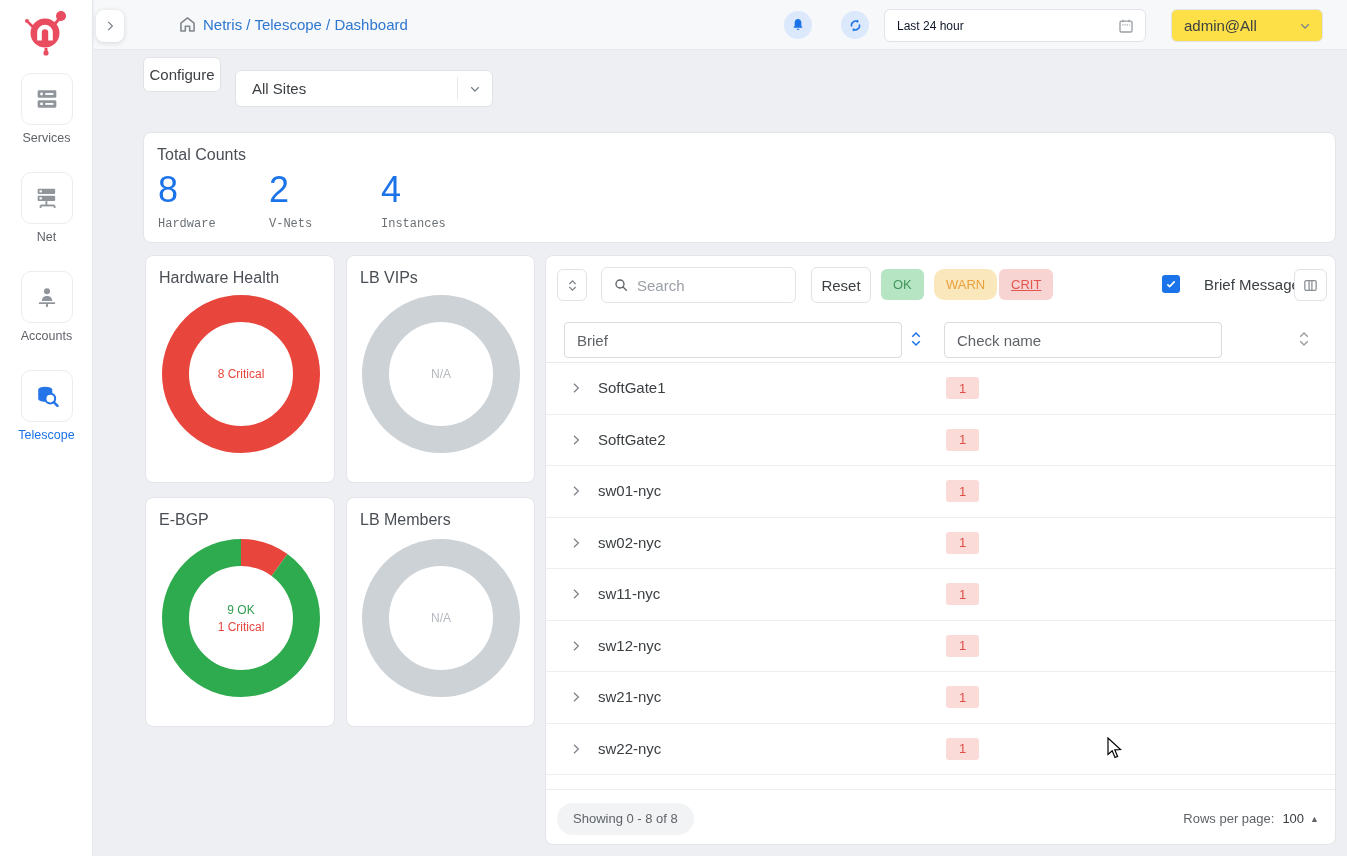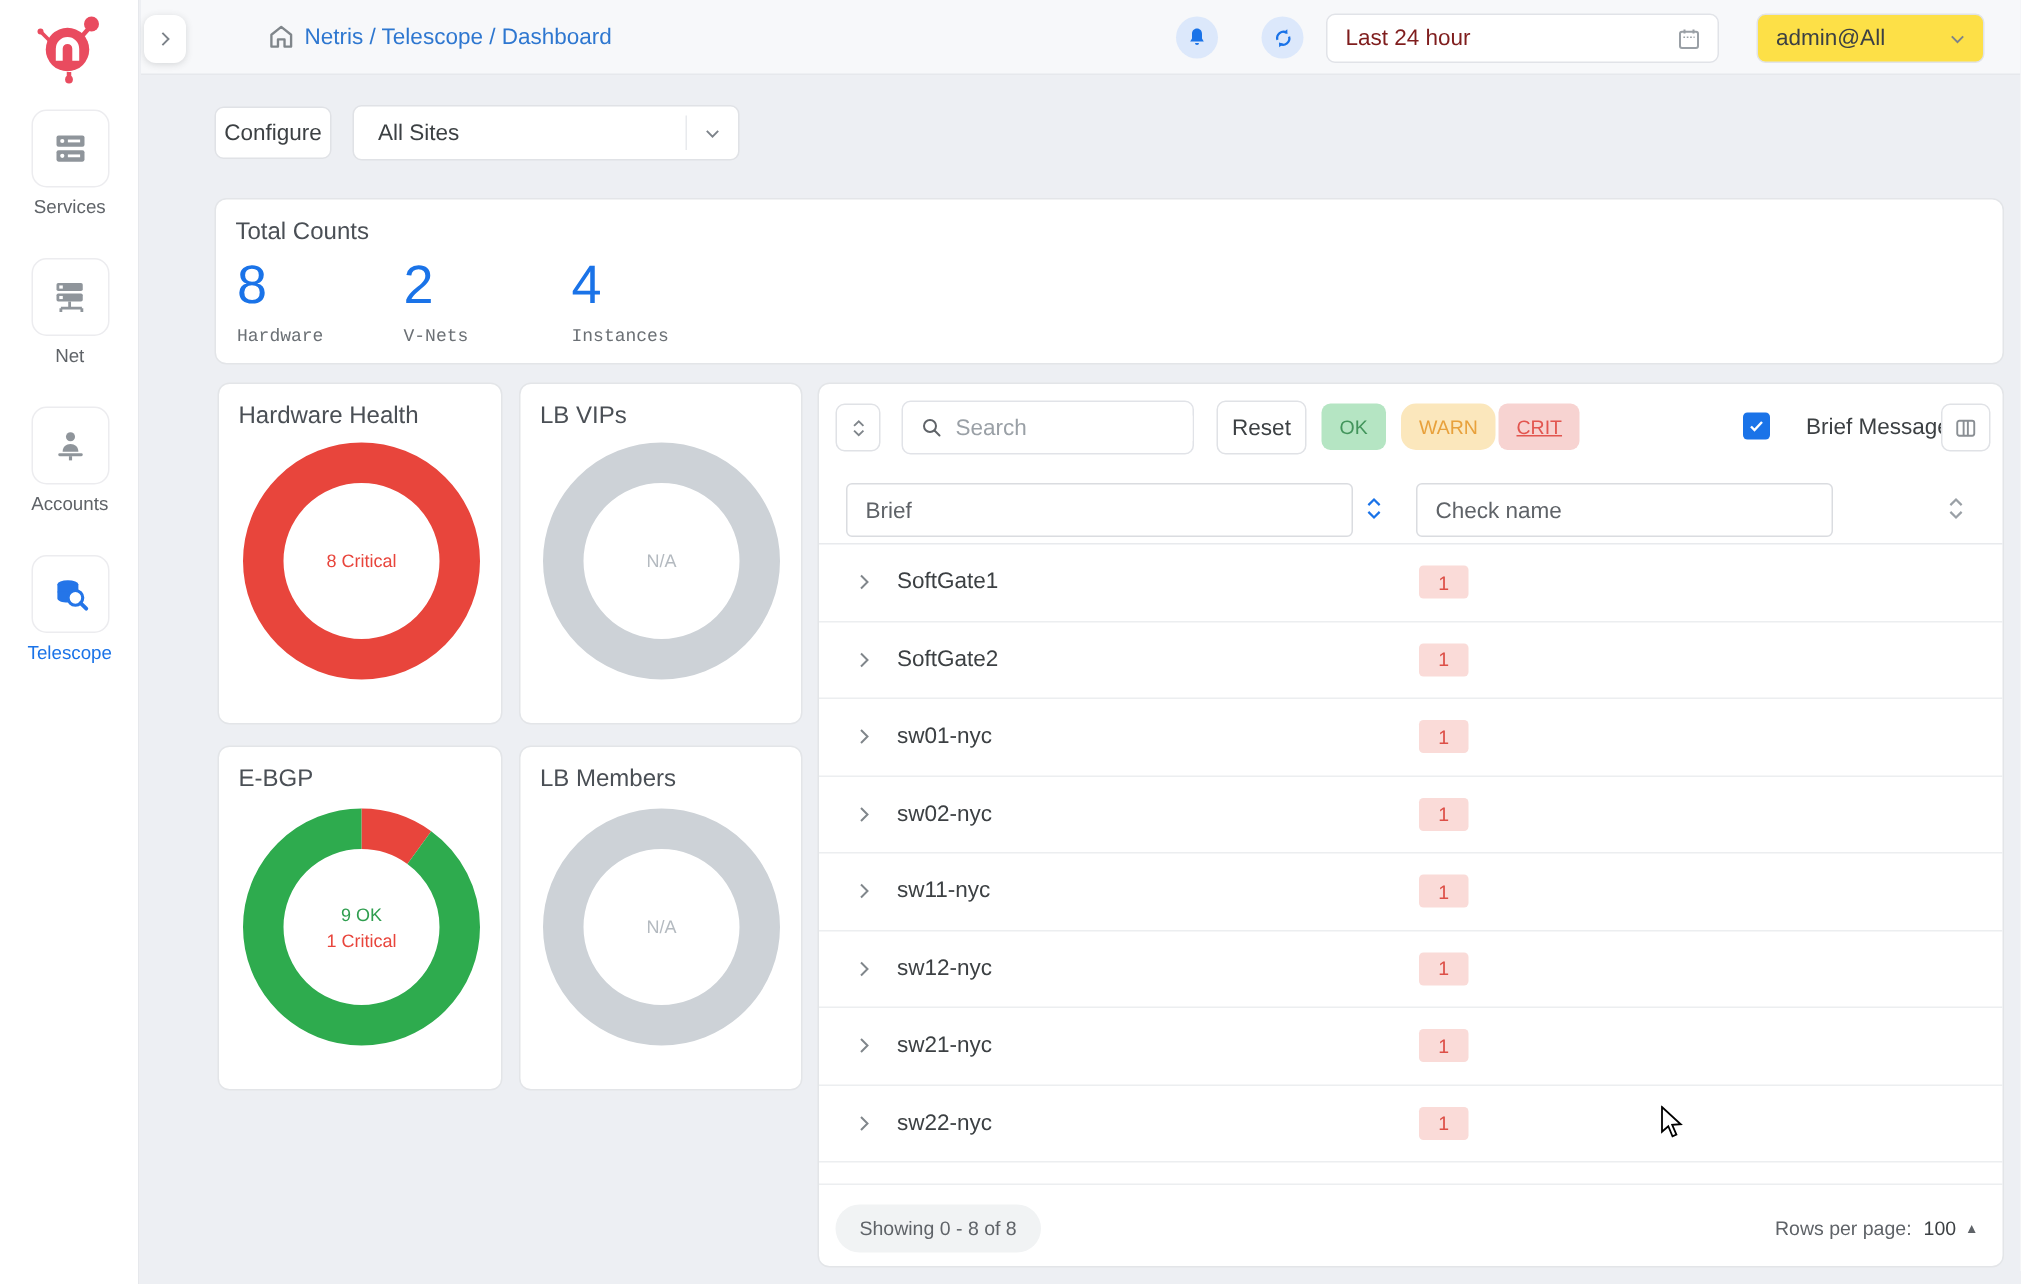--- a/index.html
+++ b/index.html
@@ -15,27 +15,27 @@
   .nav-item.active .nav-label { color:#1a73e8; }
 
   
   .header { position:absolute; left:94px; top:0; width:1253px; height:50px; background:#f7f8fa; border-bottom:1px solid #e6e8ec; }
   .collapse-btn { position:absolute; left:2px; top:10px; width:28px; height:32px; background:#fff; border-radius:8px; box-shadow:0 1px 5px rgba(60,64,67,.18); display:flex; align-items:center; justify-content:center; cursor:pointer; }
   .home-ic { position:absolute; left:83px; top:14px; }
   .breadcrumb { position:absolute; left:109px; top:16px; font-size:15px; color:#2e77d0; cursor:pointer; }
   .circle-btn { position:absolute; top:11px; width:28px; height:28px; border-radius:50%; background:#dce8fb; display:flex; align-items:center; justify-content:center; cursor:pointer; }
   .bell-btn { left:690px; } .sync-btn { left:747px; }
   .date-field { position:absolute; left:790px; top:9px; width:262px; height:33px; background:#fff; border:1px solid #e1e3e8; border-radius:6px; display:flex; align-items:center; padding:0 10px 0 12px; cursor:text; }
-  .date-field input { border:none; outline:none; flex:1; font-size:15px; color:#7f1d1d; font-family:inherit; background:transparent; }
+  .date-field input { border:none; outline:none; flex:1; font-size:12px; color:#0f172a; font-family:inherit; background:transparent; }
   .user-select { position:absolute; left:1077px; top:9px; width:152px; height:33px; background:#fde047; border:1px solid #e1e3e8; border-radius:6px; display:flex; align-items:center; padding:0 10px 0 12px; font-size:15px; color:#3c4043; cursor:pointer; }
   .user-select span { flex:1; }
 
   
   .btn { background:#fff; border:1px solid #e0e2e6; border-radius:6px; font-size:15px; color:#3c4043; font-family:inherit; cursor:pointer; }
-  .configure-btn { position:absolute; left:143px; top:71px; width:78px; height:35px; }
+  .configure-btn { position:absolute; left:143px; top:57px; width:78px; height:35px; }
   .sites-select { position:absolute; left:235px; top:70px; width:258px; height:37px; background:#fff; border:1px solid #e0e2e6; border-radius:6px; display:flex; align-items:center; font-size:15px; color:#3c4043; cursor:pointer; }
   .sites-select .val { flex:1; padding-left:16px; }
   .sites-select .sep { width:1px; height:23px; background:#e8eaed; }
   .sites-select .chev { width:34px; display:flex; justify-content:center; }
 
   .card { position:absolute; background:#fff; border:1px solid #e3e5e8; border-radius:8px; }
   .card-title { position:absolute; left:13px; top:13px; font-size:16px; color:#4a4f55; }
 
   .totals { left:143px; top:132px; width:1193px; height:111px; }
   .stat { position:absolute; top:38px; width:110px; }

